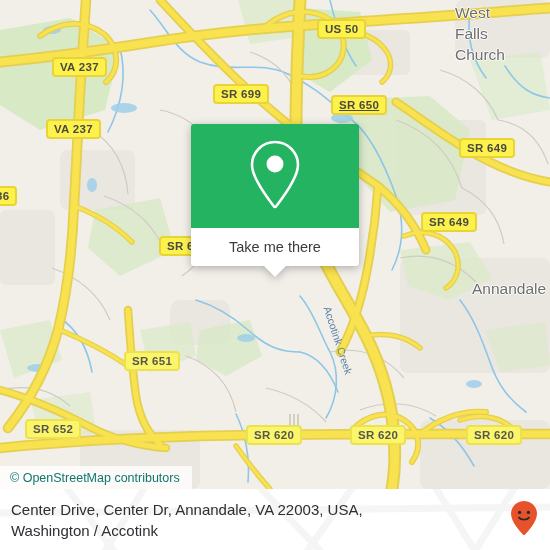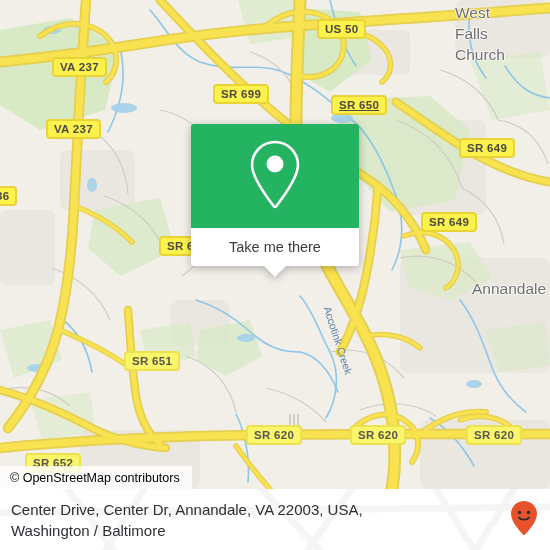--- a/index.html
+++ b/index.html
@@ -124,21 +124,21 @@
   #attribution {
     position: absolute;
     left: 0;
     top: 466px;
     height: 23px;
     display: flex;
     align-items: center;
     padding-left: 10px;
     padding-right: 12px;
     background: rgba(255,255,255,.80);
-    color: #000000;
+    color: #0f766e;
     font-size: 12.5px;
     font-family: "Liberation Sans", sans-serif;
     white-space: nowrap;
   }
 
   
   #footer {
     position: absolute;
     left: 0; top: 489px;
     width: 550px;
@@ -341,21 +341,21 @@
     <div class="shield" style="left:52px;  top:57px;">VA 237</div>
     <div class="shield" style="left:46px;  top:119px;">VA 237</div>
     <div class="shield" style="left:213px; top:84px;">SR 699</div>
     <div class="shield" style="left:317px; top:19px;">US 50</div>
     <div class="shield" style="left:331px; top:95px;text-decoration:underline;">SR 650</div>
     <div class="shield" style="left:459px; top:138px;">SR 649</div>
     <div class="shield" style="left:421px; top:212px;">SR 649</div>
     <div class="shield" style="left:-12px; top:186px;">36</div>
     <div class="shield" style="left:159px; top:236px;">SR 6</div>
     <div class="shield faded" style="left:110px; top:351px;margin-left:14px;">SR 651</div>
-    <div class="shield faded" style="left:25px;  top:419px;margin-top:34px;">SR 652</div>
+    <div class="shield faded" style="left:25px;  top:419px;">SR 652</div>
     <div class="shield faded" style="left:246px; top:425px;">SR 620</div>
     <div class="shield faded" style="left:350px; top:425px;">SR 620</div>
     <div class="shield faded" style="left:466px; top:425px;">SR 620</div>
 
     <div class="place-label multi" style="left:455px; top:2px; line-height:21px;">West
 Falls
 Church</div>
     <div class="place-label" style="left:472px; top:280px;">Annandale</div>
 
     <div class="water-label" style="left:333px; top:305px; transform:rotate(72deg);">Accotink Creek</div>
@@ -388,21 +388,21 @@
         <path d="M250 -12 L330 72"></path>
         <path d="M360 -12 L300 72"></path>
         <path d="M430 -10 L480 70"></path>
         <path d="M520 -10 L470 70"></path>
         <path d="M0 24 L550 18"></path>
       </g>
     </svg>
     <div id="footer-inner">
       <div id="footer-address">
         <div>Center Drive, Center Dr, Annandale, VA 22003, USA,</div>
-        <div>Washington / Baltimore</div>
+        <div>Washington / Accotink</div>
       </div>
       <div id="brand">
         <span>
           <svg width="28" height="36" viewBox="0 0 28 36" aria-hidden="true">
             <path d="M14 1 C6.8 1 1 6.8 1 14 C1 22 11 32.5 13.2 34.7 C13.6 35.1 14.4 35.1 14.8 34.7 C17 32.5 27 22 27 14 C27 6.8 21.2 1 14 1 Z" fill="#e8522b"></path>
             <circle cx="9.6" cy="12.4" r="1.7" fill="#2b2b2b"></circle>
             <circle cx="18.4" cy="12.4" r="1.7" fill="#2b2b2b"></circle>
             <path d="M9 17.6 C10.8 20.4 17.2 20.4 19 17.6" fill="none" stroke="#2b2b2b" stroke-width="1.8" stroke-linecap="round"></path>
           </svg>
         </span>

